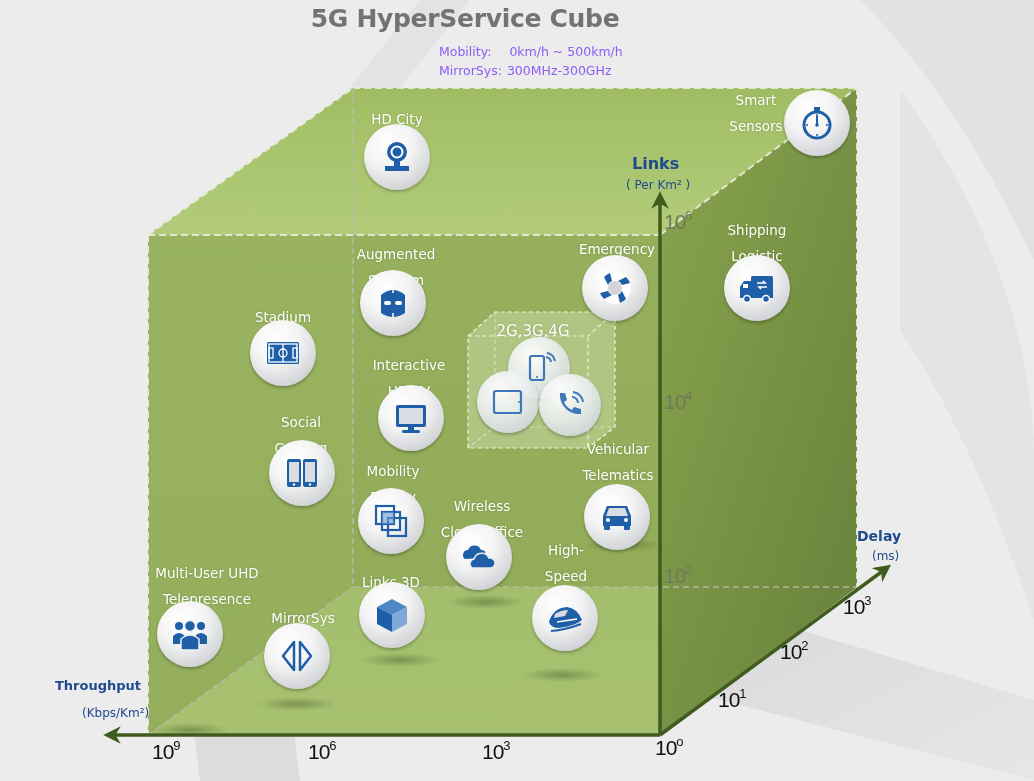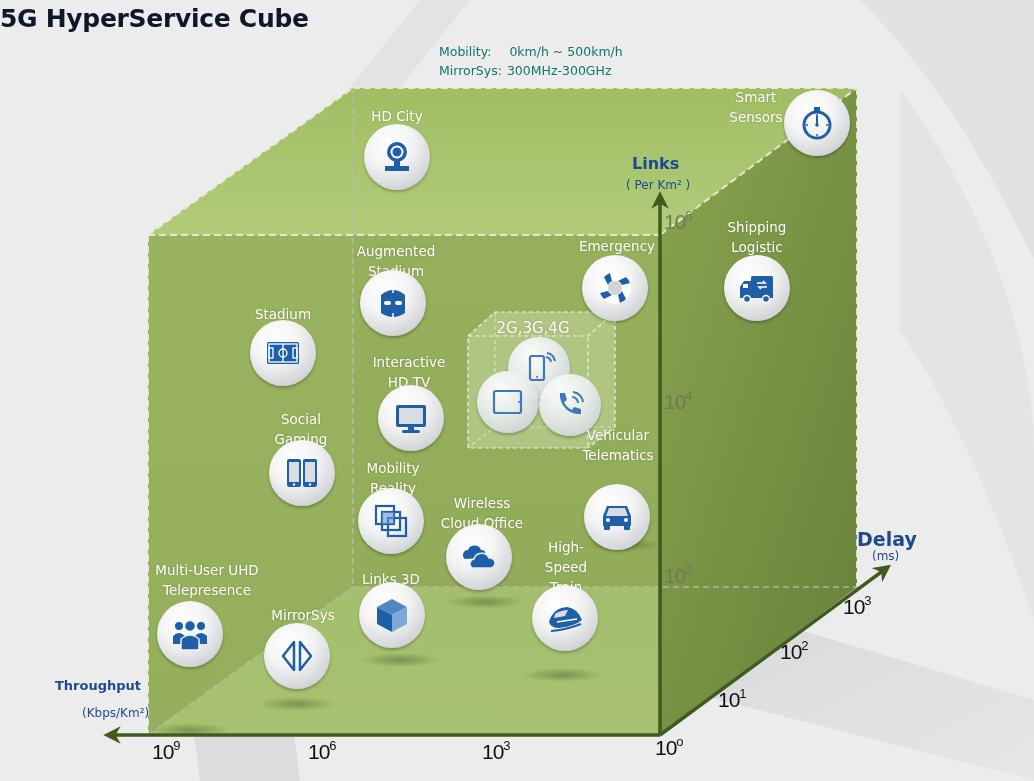--- a/index.html
+++ b/index.html
@@ -1,20 +1,20 @@
 <!DOCTYPE html>
 <html><head>
 <meta charset="utf-8">
 <style>
   html,body{margin:0;padding:0;}
   body{width:1034px;height:781px;position:relative;overflow:hidden;background:#ececec;font-family:"Liberation Sans",sans-serif;}
   #bg,#cube{position:absolute;left:0;top:0;}
-  .title{position:absolute;left:0;width:930px;top:4px;font-family:"DejaVu Sans",sans-serif;font-weight:bold;font-size:25px;color:#0f172a;letter-spacing:-0.3px;}
-  .sub{position:absolute;left:439px;font-family:"DejaVu Sans",sans-serif;font-size:12.5px;color:#0f766e;white-space:pre;}
-  .lbl{position:absolute;color:#fff;font-family:"DejaVu Sans",sans-serif;font-size:13.5px;line-height:20px;text-align:center;white-space:pre;transform:translateX(-50%);text-shadow:0 0 2px rgba(60,80,20,.35);}
+  .title{position:absolute;left:0;width:930px;top:4px;text-align:center;font-family:"DejaVu Sans",sans-serif;font-weight:bold;font-size:25px;color:#737373;letter-spacing:-0.3px;}
+  .sub{position:absolute;left:439px;font-family:"DejaVu Sans",sans-serif;font-size:12.5px;color:#8b5cf6;white-space:pre;}
+  .lbl{position:absolute;color:#fff;font-family:"DejaVu Sans",sans-serif;font-size:13.5px;line-height:26px;text-align:center;white-space:pre;transform:translateX(-50%);text-shadow:0 0 2px rgba(60,80,20,.35);}
   .orb{position:absolute;width:66px;height:66px;border-radius:50%;transform:translate(-50%,-50%);
        background:radial-gradient(circle at 38% 30%,#ffffff 0%,#f4f4f4 38%,#d5d7da 72%,#b9bcc1 100%);
        box-shadow:0 2px 3px rgba(0,0,0,.25);display:flex;align-items:center;justify-content:center;}
   .orb.sm{width:62px;height:62px;background:radial-gradient(circle at 38% 30%,rgba(255,255,255,.95) 0%,rgba(235,238,240,.9) 45%,rgba(190,198,205,.9) 100%);}
   .orb svg{width:40px;height:40px;}
   .shadow{position:absolute;width:80px;height:14px;border-radius:50%;transform:translate(-50%,-50%);background:radial-gradient(ellipse,rgba(70,90,40,.45),rgba(70,90,40,0) 70%);}
   .axis-title{position:absolute;font-family:"DejaVu Sans",sans-serif;font-weight:bold;color:#1f4a8f;}
   .axis-unit{position:absolute;font-family:"DejaVu Sans",sans-serif;font-size:12px;color:#1f4a8f;}
   .tick{position:absolute;font-family:"Liberation Sans",sans-serif;font-size:21px;color:#111;letter-spacing:-1px;}
   .tick.grey{color:#6e7a58;}
@@ -105,21 +105,21 @@
 </svg>
 
 <div class="title">5G HyperService Cube</div>
 <div class="sub" style="top:44px"><span>Mobility:</span><span style="display:inline-block;width:18px"></span><span>0km/h ~ 500km/h</span></div>
 <div class="sub" style="top:63px"><span>MirrorSys:</span><span style="display:inline-block;width:5px"></span><span>300MHz-300GHz</span></div>
 
 <div class="axis-title" style="left:632px;top:154px;font-size:16px">Links</div>
 <div class="axis-unit" style="left:626px;top:178px">( Per Km² )</div>
 <div class="axis-title" style="left:55px;top:678px;font-size:13px">Throughput</div>
 <div class="axis-unit" style="left:82px;top:706px">(Kbps/Km²)</div>
-<div class="axis-title" style="left:857px;top:528px;font-size:19px">Delay</div>
+<div class="axis-title" style="left:857px;top:528px;font-size:14px">Delay</div>
 <div class="axis-unit" style="left:872px;top:549px">(ms)</div>
 
 <div class="tick grey" style="left:664px;top:210px"><span>10</span><sup>6</sup></div>
 <div class="tick grey" style="left:664px;top:390px"><span>10</span><sup>4</sup></div>
 <div class="tick grey" style="left:664px;top:564px"><span>10</span><sup>2</sup></div>
 
 <div class="tick" style="left:152px;top:740px"><span>10</span><sup>9</sup></div>
 <div class="tick" style="left:308px;top:740px"><span>10</span><sup>6</sup></div>
 <div class="tick" style="left:482px;top:740px"><span>10</span><sup>3</sup></div>
 <div class="tick" style="left:655px;top:736px"><span>10</span><sup>o</sup></div>
@@ -274,21 +274,21 @@
 
 <div class="lbl" style="left:482px;top:493px">Wireless
 Cloud Office</div>
 <div class="orb" style="left:479px;top:557px">
   <svg viewBox="0 0 40 40">
       <path d="M6 22 a5 5 0 0 1 3 -9 a7 7 0 0 1 13 0 a4 4 0 0 1 1 8 z" fill="#1f5fa8"></path>
       <path d="M13 31 a5 5 0 0 1 2 -9 a8 8 0 0 1 15 -1 a5 5 0 0 1 2 10 z" fill="#1f5fa8" stroke="#e9ecef" stroke-width="1.5"></path>
     </svg>
 </div>
 
-<div class="lbl" style="left:618px;top:425px">Vehicular
+<div class="lbl" style="left:618px;top:436px">Vehicular
 Telematics</div>
 <div class="orb" style="left:617px;top:517px">
   <svg viewBox="0 0 40 40">
       <path d="M10 9 l20 0 l4 10 l0 10 l-28 0 l0 -10z" fill="#1f5fa8"></path>
       <path d="M12 11 l16 0 l3 8 l-22 0z" fill="#d9dde3"></path>
       <rect x="7" y="28" width="6" height="5" rx="1" fill="#1f5fa8"></rect>
       <rect x="27" y="28" width="6" height="5" rx="1" fill="#1f5fa8"></rect>
       <circle cx="11" cy="23" r="2" fill="#fff"></circle>
       <circle cx="29" cy="23" r="2" fill="#fff"></circle>
     </svg>

